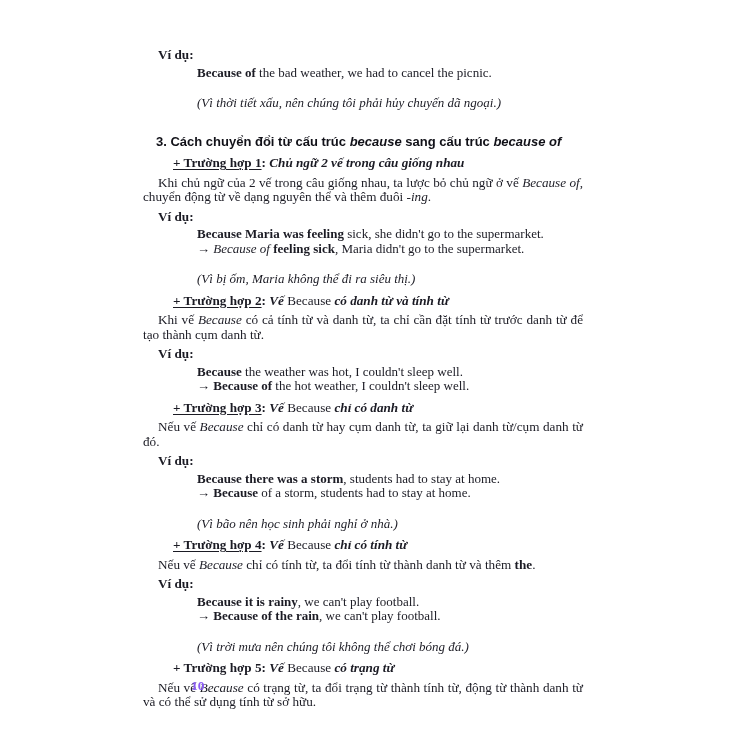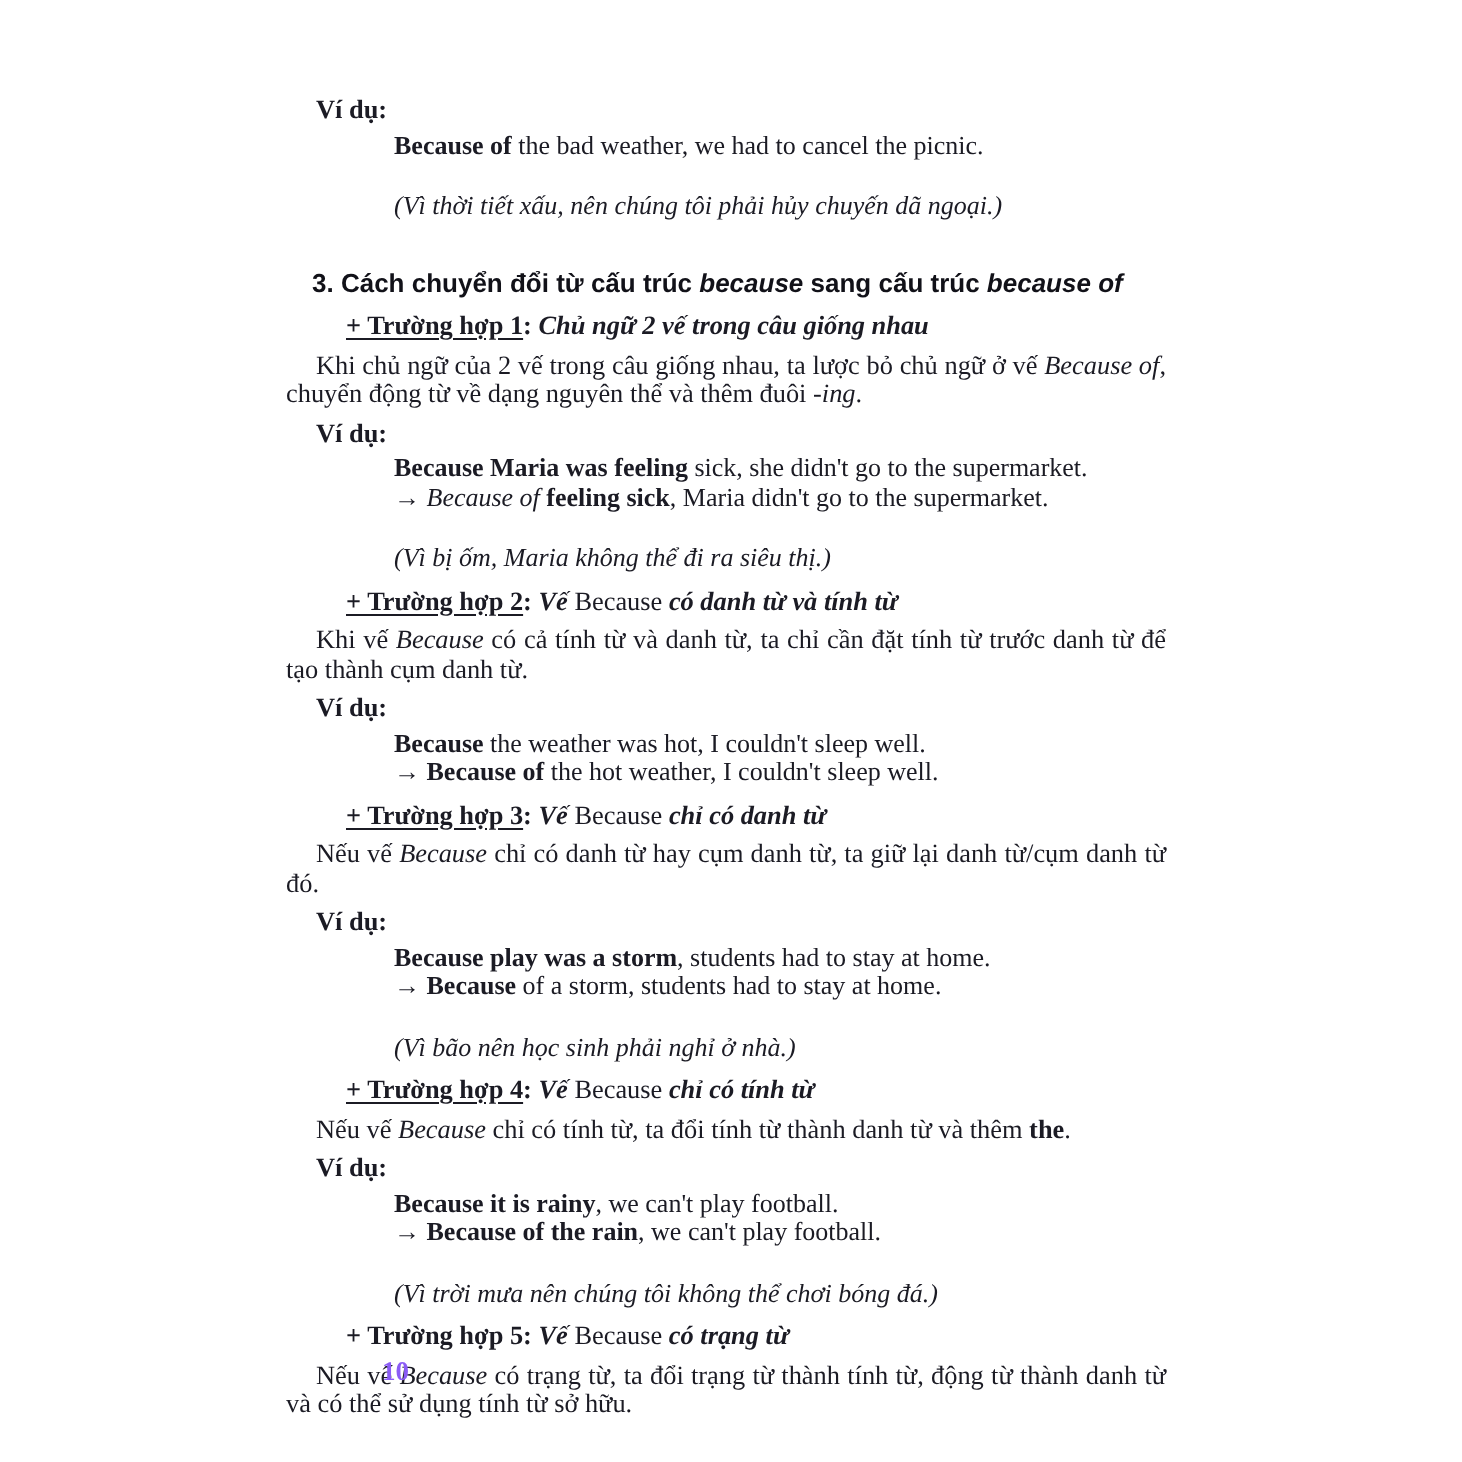--- a/index.html
+++ b/index.html
@@ -48,21 +48,21 @@
       <div class="block-example"><span class="r">→ </span><span class="i">Because of</span><span class="r"> </span><span class="b">feeling sick</span><span class="r">, Maria didn't go to the supermarket.</span></div>
       <div class="block-trans"><span class="i">(Vì bị ốm, Maria không thể đi ra siêu thị.)</span></div>
       <div class="block-case"><span class="bu">+ Trường hợp 2</span><span class="b">: </span><span class="bi">Vế </span><span class="r">Because </span><span class="bi">có danh từ và tính từ</span></div>
       <div class="block-para"><span class="r">Khi vế </span><span class="i">Because</span><span class="r"> có cả tính từ và danh từ, ta chỉ cần đặt tính từ trước danh từ để tạo thành cụm danh từ.</span></div>
       <div class="block-vidu"><span class="b">Ví dụ:</span></div>
       <div class="block-example"><span class="b">Because</span><span class="r"> the weather was hot, I couldn't sleep well.</span></div>
       <div class="block-example"><span class="r">→ </span><span class="b">Because of</span><span class="r"> the hot weather, I couldn't sleep well.</span></div>
       <div class="block-case"><span class="bu">+ Trường hợp 3</span><span class="b">: </span><span class="bi">Vế </span><span class="r">Because </span><span class="bi">chỉ có danh từ</span></div>
       <div class="block-para"><span class="r">Nếu vế </span><span class="i">Because</span><span class="r"> chỉ có danh từ hay cụm danh từ, ta giữ lại danh từ/cụm danh từ đó.</span></div>
       <div class="block-vidu"><span class="b">Ví dụ:</span></div>
-      <div class="block-example"><span class="b">Because play was a storm</span><span class="r">, students had to stay at home.</span></div>
+      <div class="block-example"><span class="b">Because there was a storm</span><span class="r">, students had to stay at home.</span></div>
       <div class="block-example"><span class="r">→ </span><span class="b">Because</span><span class="r"> of a storm, students had to stay at home.</span></div>
       <div class="block-trans"><span class="i">(Vì bão nên học sinh phải nghỉ ở nhà.)</span></div>
       <div class="block-case"><span class="bu">+ Trường hợp 4</span><span class="b">: </span><span class="bi">Vế </span><span class="r">Because </span><span class="bi">chỉ có tính từ</span></div>
       <div class="block-para nowrap"><span class="r">Nếu vế </span><span class="i">Because</span><span class="r"> chỉ có tính từ, ta đổi tính từ thành danh từ và thêm </span><span class="b">the</span><span class="r">.</span></div>
       <div class="block-vidu"><span class="b">Ví dụ:</span></div>
       <div class="block-example"><span class="b">Because it is rainy</span><span class="r">, we can't play football.</span></div>
       <div class="block-example"><span class="r">→ </span><span class="b">Because of the rain</span><span class="r">, we can't play football.</span></div>
       <div class="block-trans"><span class="i">(Vì trời mưa nên chúng tôi không thể chơi bóng đá.)</span></div>
       <div class="block-case"><span class="b">+ Trường hợp 5: </span><span class="bi">Vế </span><span class="r">Because </span><span class="bi">có trạng từ</span></div>
       <div class="block-para"><span class="r">Nếu vế </span><span class="i">Because</span><span class="r"> có trạng từ, ta đổi trạng từ thành tính từ, động từ thành danh từ và có thể sử dụng tính từ sở hữu.</span></div>

